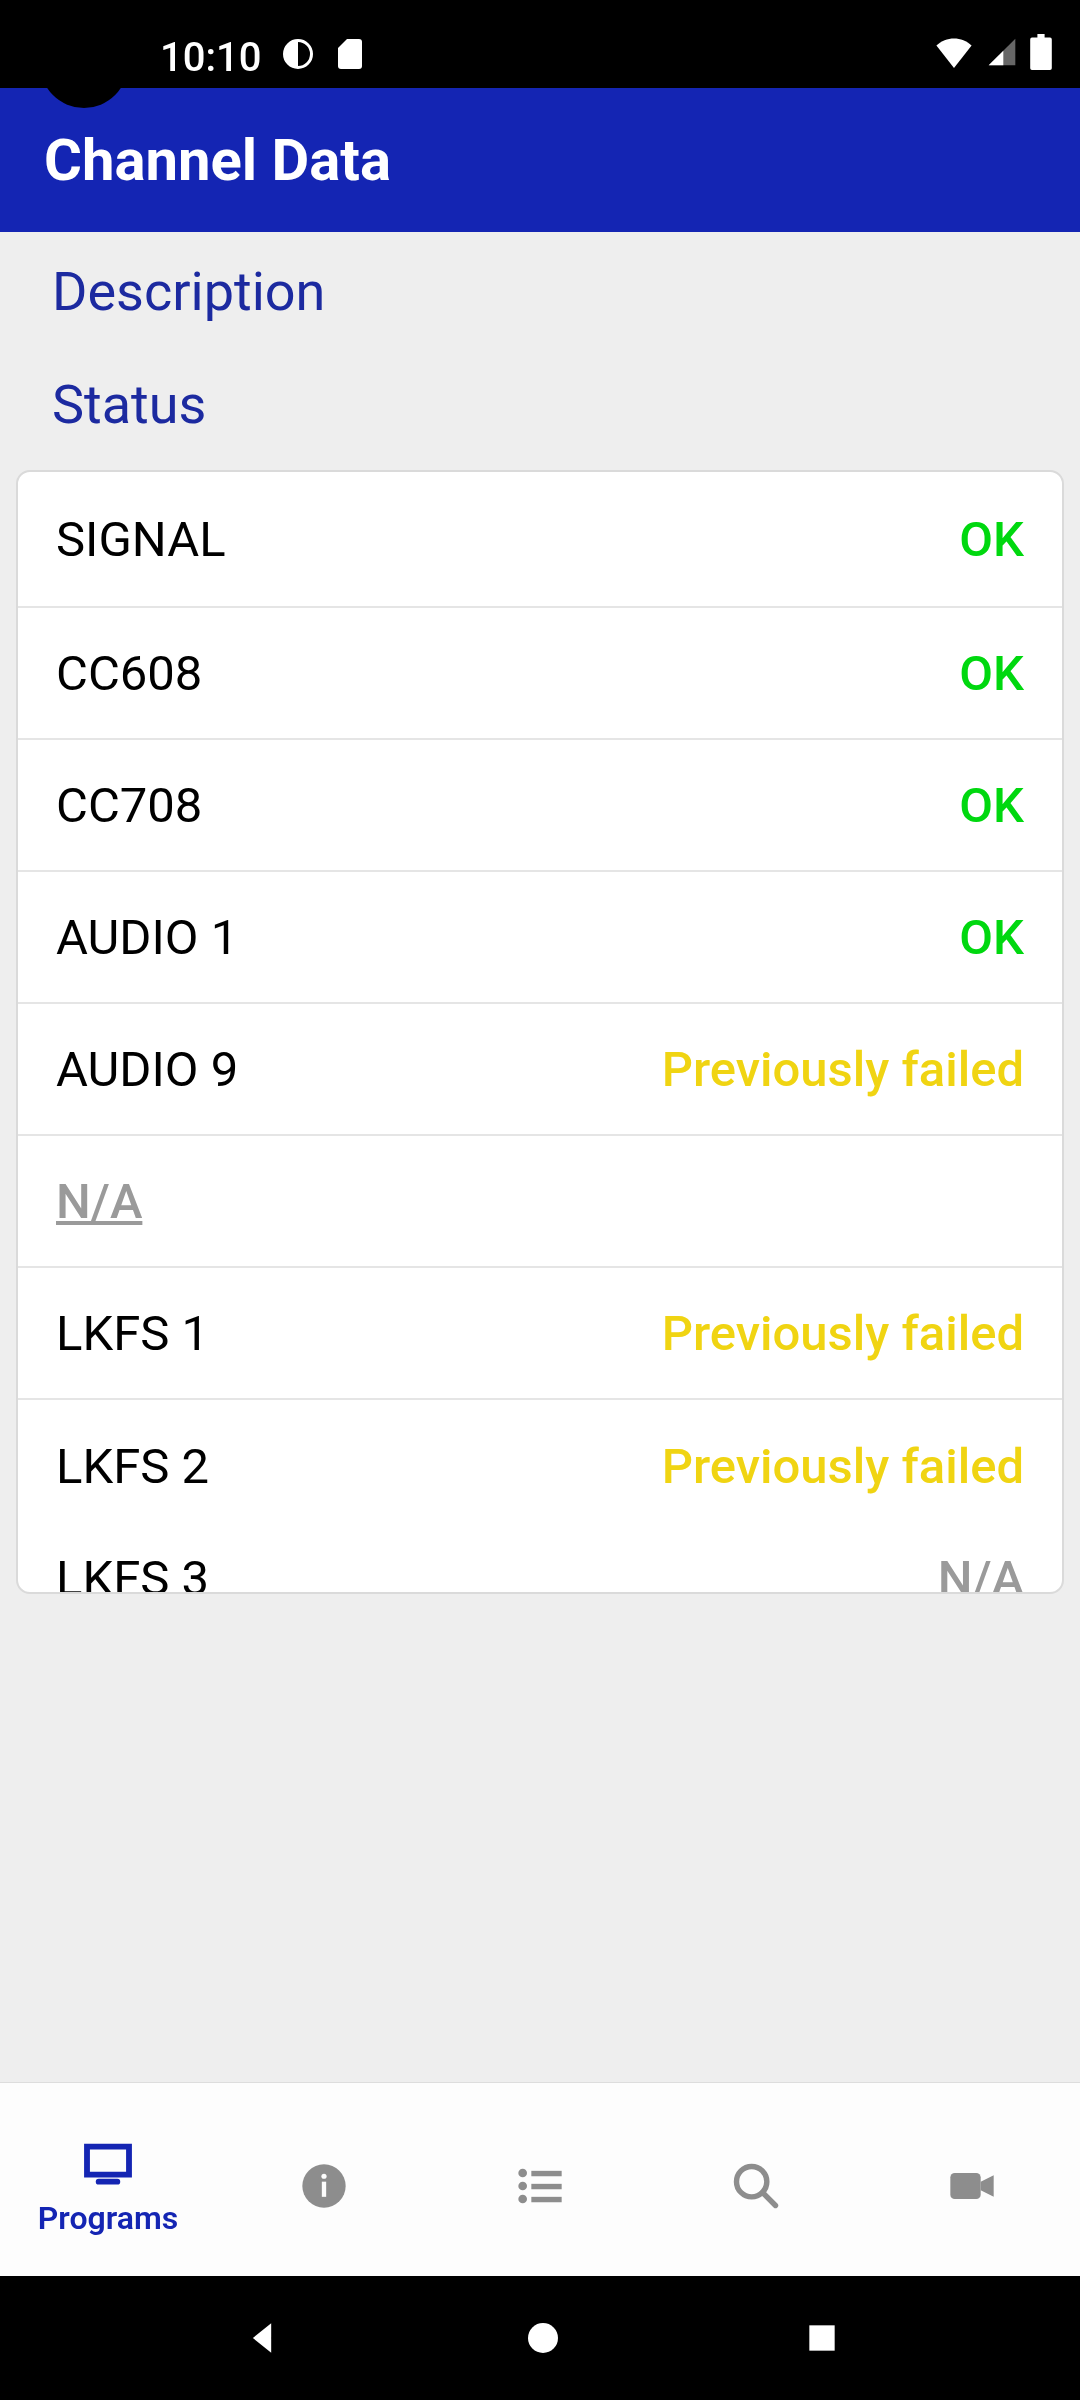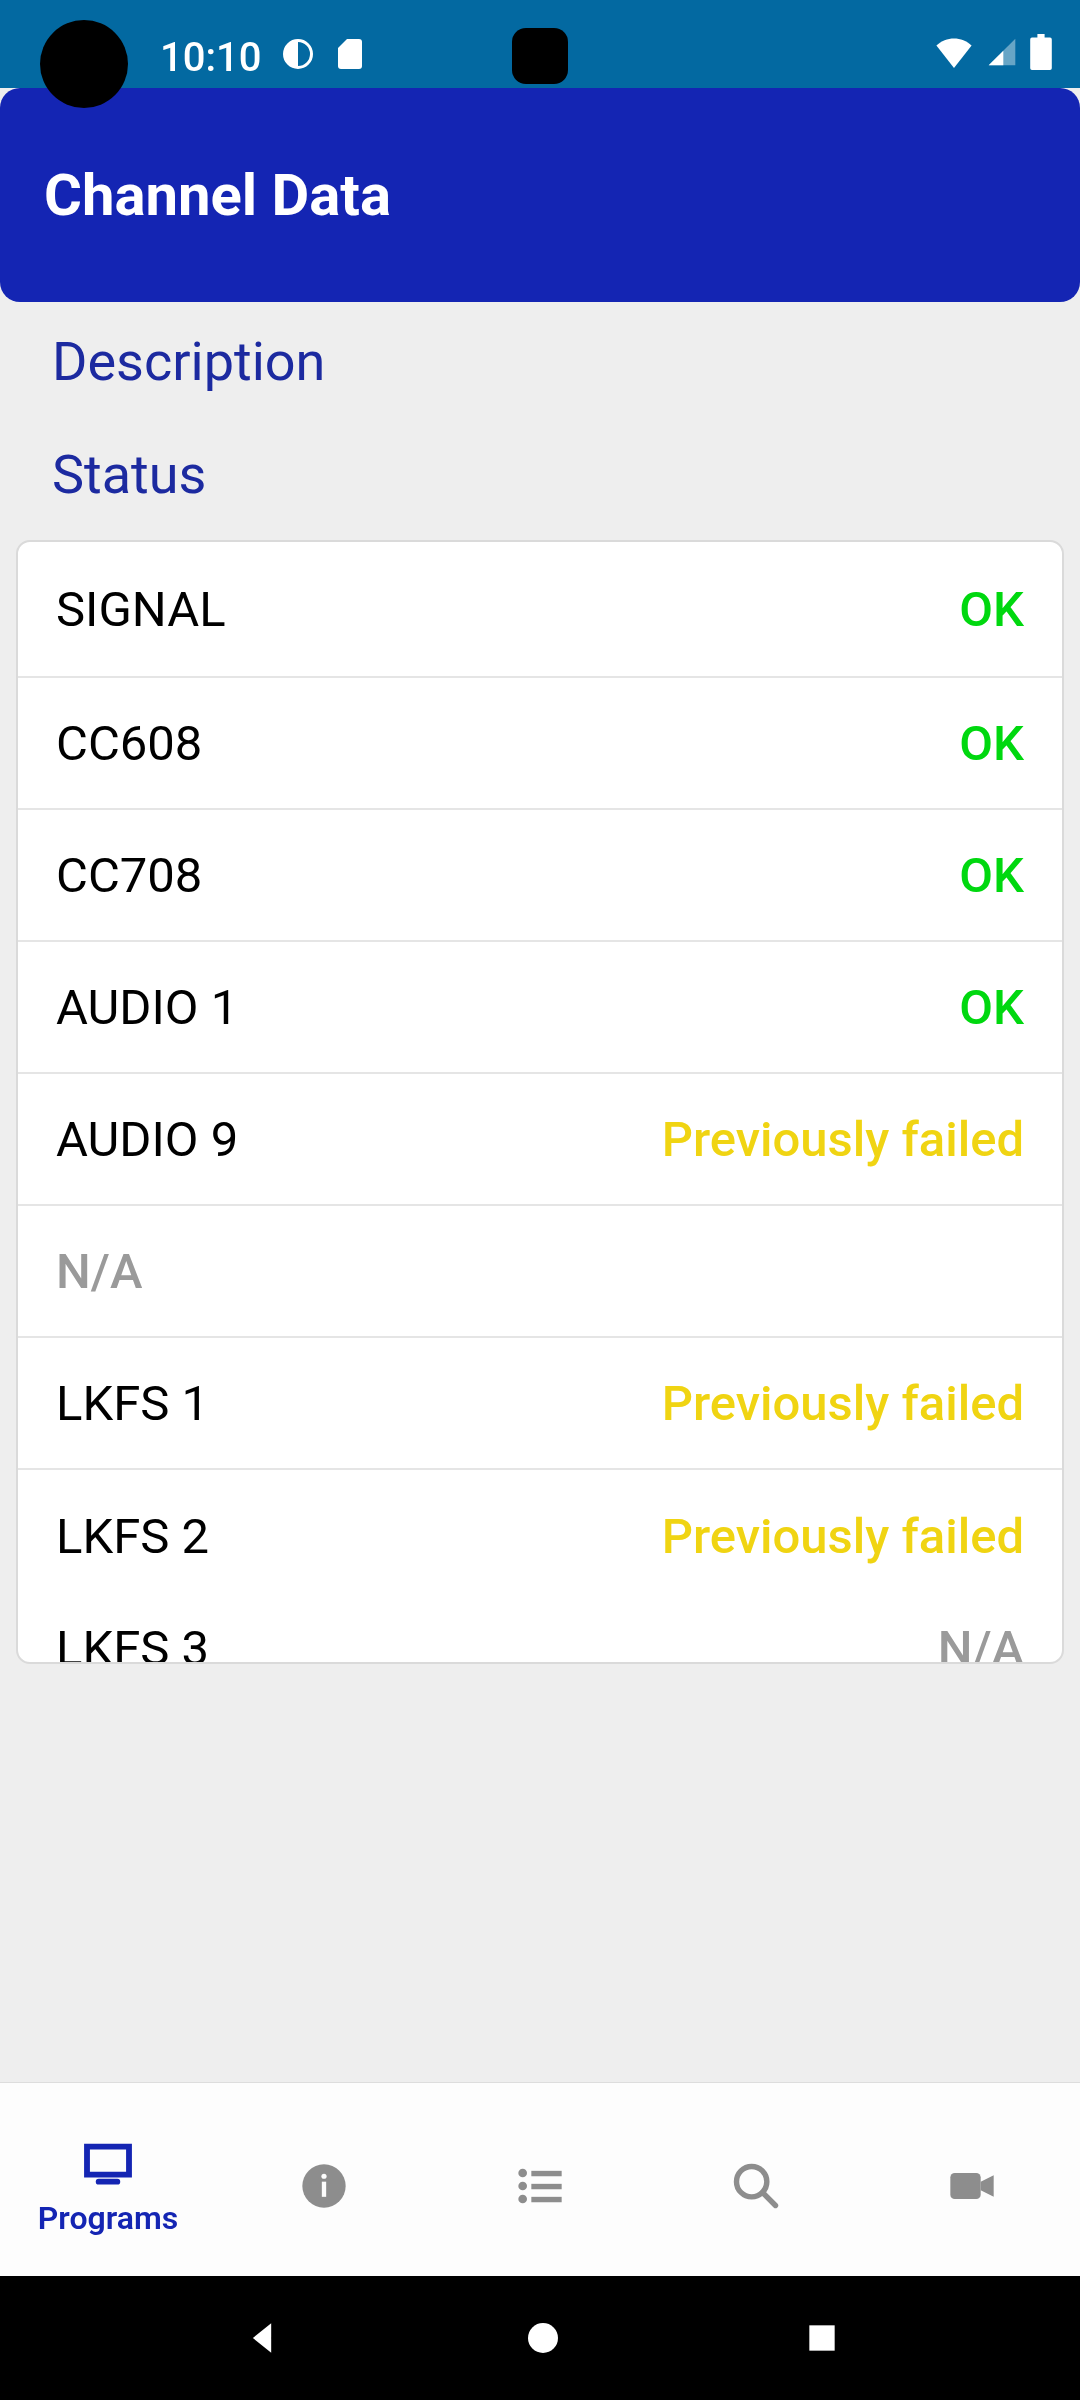--- a/index.html
+++ b/index.html
@@ -11,21 +11,21 @@
       width: 1080px;
       height: 2400px;
       font-family: Roboto, Arial, sans-serif;
       background: #eeeeee;
       overflow: hidden;
       position: relative;
     }
     .status-bar {
       width: 100%;
       height: 88px;
-      background: #0369a1;
+      background: #000000;
       display: flex;
       align-items: center;
       padding: 0 30px;
       color: #fff;
       position: relative;
     }
     .status-bar .circle {
       width: 88px;
       height: 88px;
       border-radius: 50%;
@@ -70,26 +70,25 @@
       top: 34px;
       display: flex;
       gap: 10px;
       align-items: center;
     }
     .right-icons svg {
       fill: #fff;
     }
     .app-bar {
       width: 100%;
-      height: 214px;
+      height: 144px;
       background: #1425b3;
       display: flex;
       align-items: center;
       padding: 0 44px;
-      border-radius: 20px;
     }
     .app-bar .title {
       color: #fff;
       font-size: 58px;
       font-weight: 700;
     }
     .content {
       width: 100%;
       height: calc(2400px - 88px - 194px - 206px - 124px);
       overflow: hidden;
@@ -143,20 +142,21 @@
       font-weight: 500;
     }
     .value.ok {
       color: #00d80f;
     }
     .value.prev-failed {
       color: #f0d412;
     }
     .value.na {
       color: #9a9a9a;
+      text-decoration: underline;
     }
     .bottom-nav {
       position: absolute;
       bottom: 112px;
       left: 0;
       width: 100%;
       height: 206px;
       background: #fdfdfd;
       display: flex;
       border-top: 1px solid #ddd;

